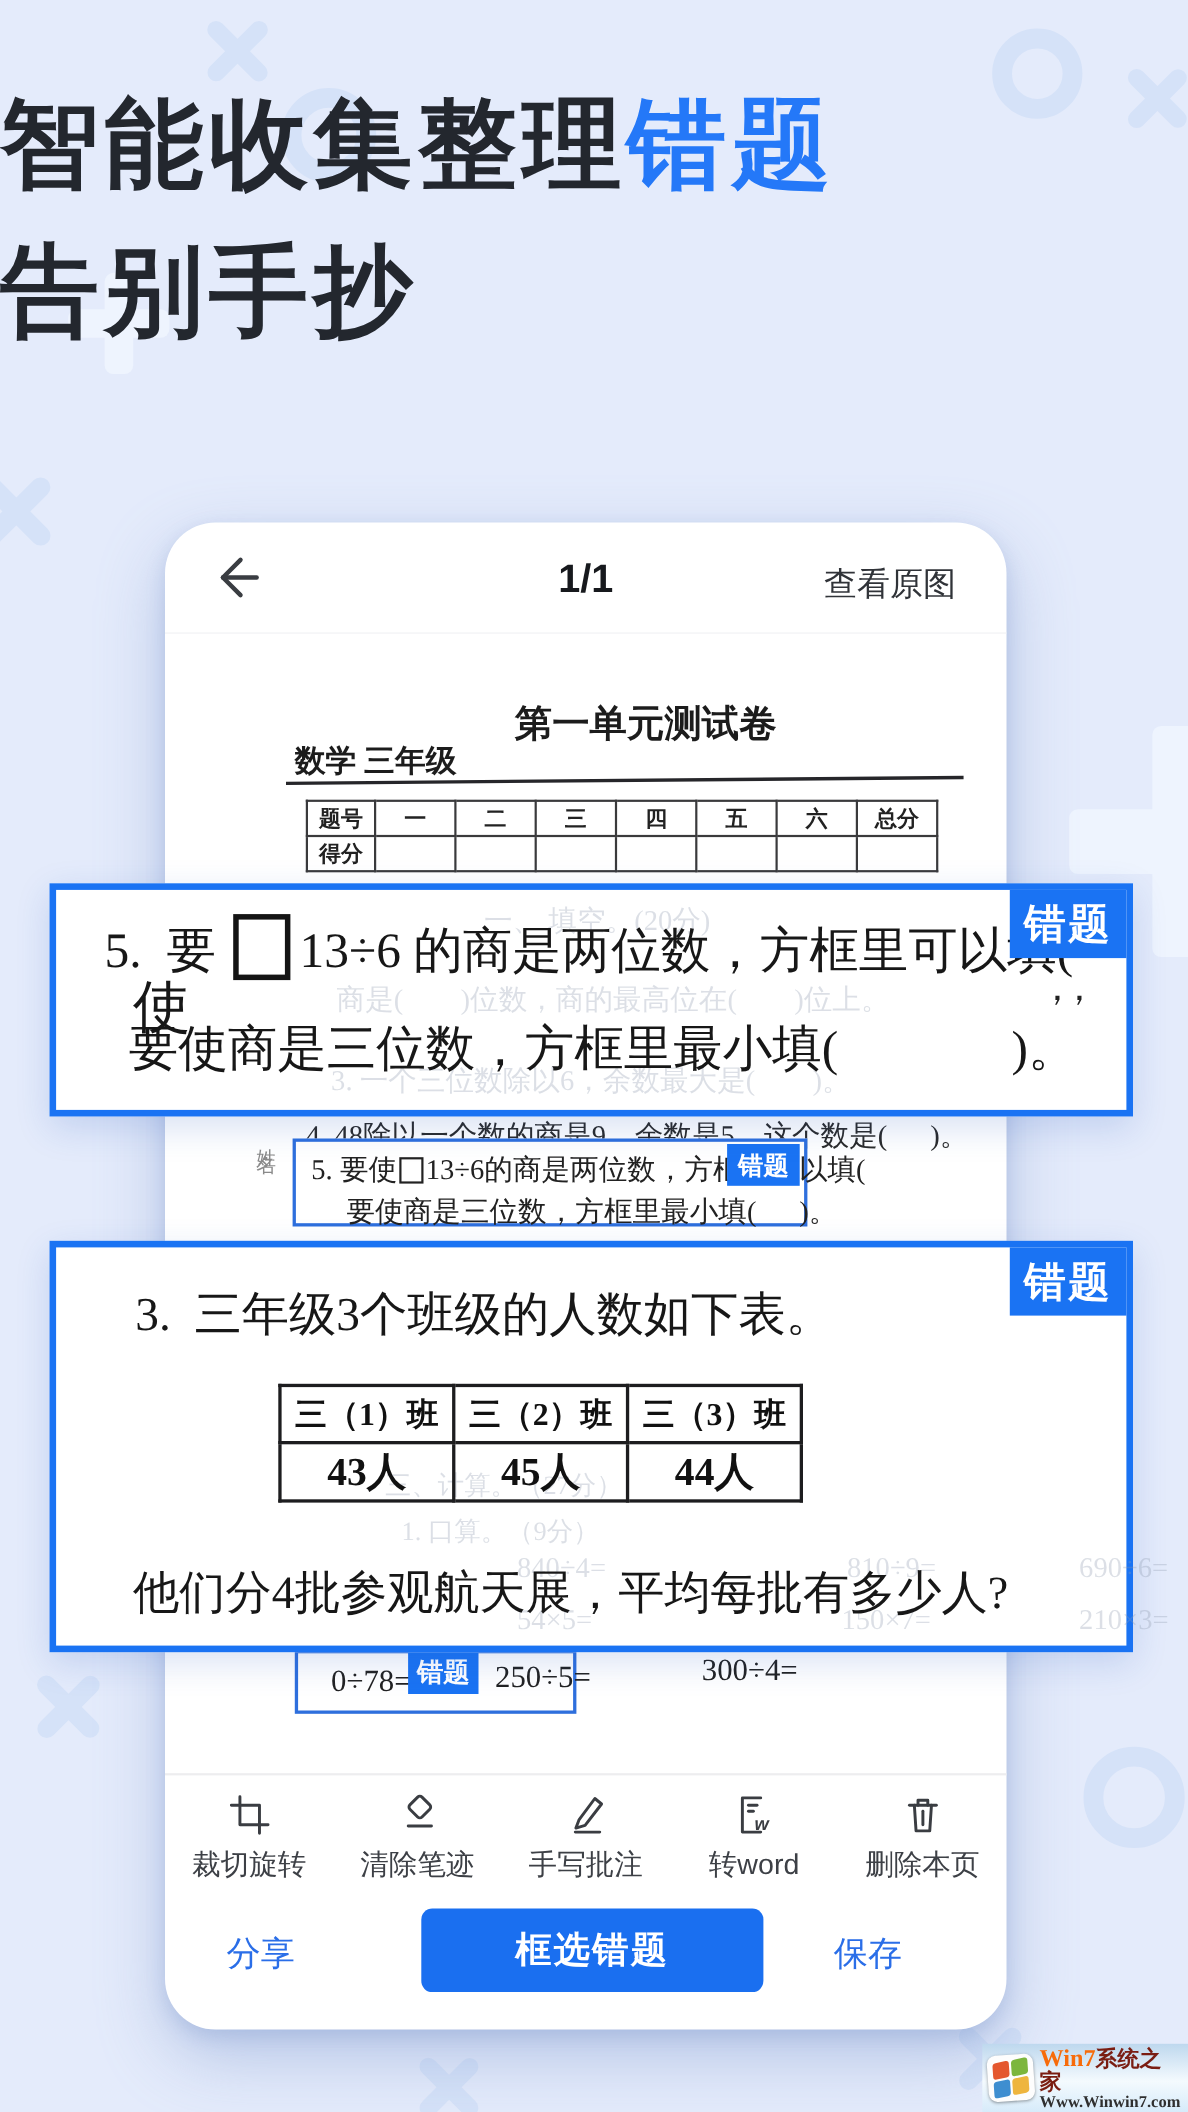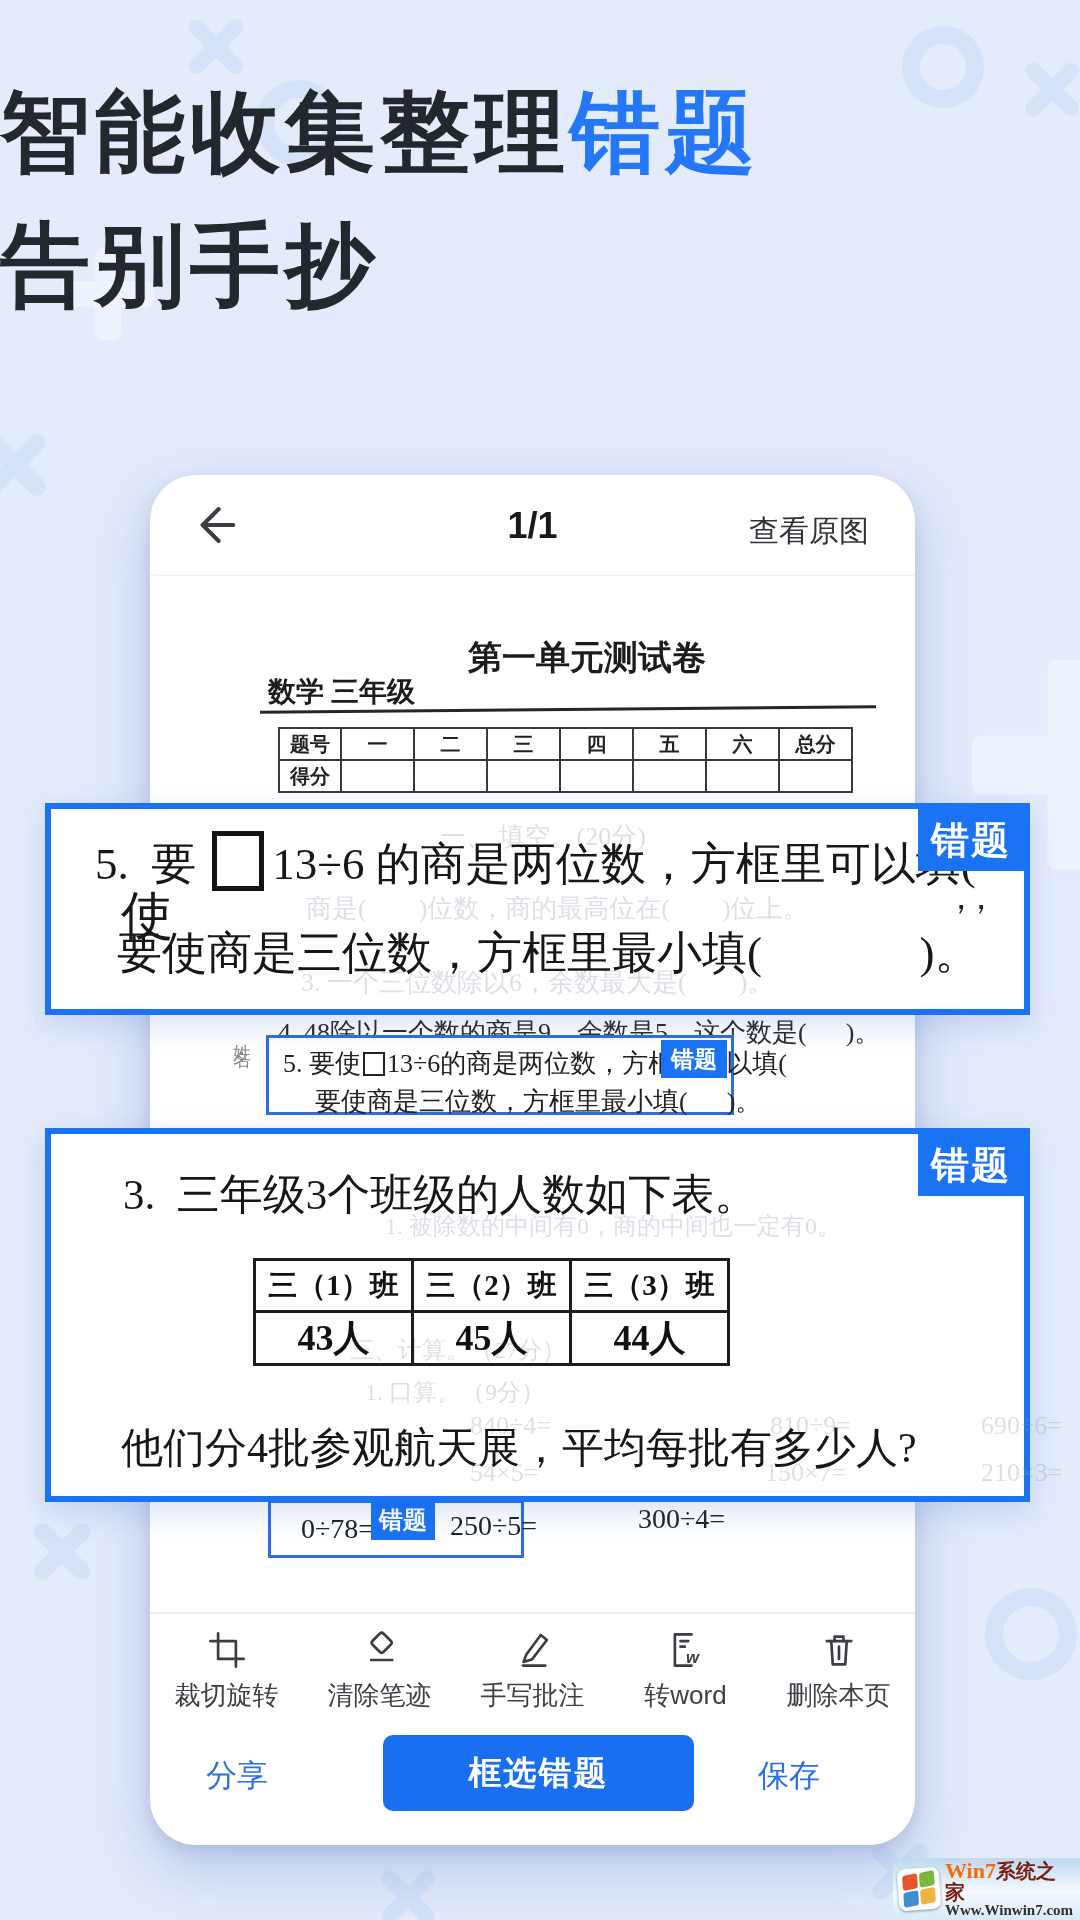--- a/index.html
+++ b/index.html
@@ -235,21 +235,20 @@
     <div class="ghost" style="left:255px;top:82px;font-size:26px;">商是(　　)位数，商的最高位在(　　)位上。</div>
     <div class="ghost" style="left:250px;top:156px;font-size:26px;">3. 一个三位数除以6，余数最大是(　　)。</div>
     <div class="c1-l1 serif"><span>5.  要</span><span class="box-glyph"></span><span>13÷6 的商是两位数，方框里可以填(</span></div>
     <div class="c1-wrap serif">使</div>
     <div class="c1-l2 serif">要使商是三位数，方框里最小填(              )。</div>
     <div class="c1-tail serif">，，</div>
     <div class="badge">错题</div>
   </div>
 
   <div class="callout c2">
-    <div class="ghost" style="left:334px;top:76px;font-size:24px;">1. 被除数的中间有0，商的中间也一定有0。</div>
     <div class="ghost" style="left:299px;top:200px;font-size:24px;">三、计算。（27分）</div>
     <div class="ghost" style="left:314px;top:242px;font-size:24px;">1. 口算。（9分）</div>
     <div class="ghost" style="left:419px;top:277px;font-size:26px;">840÷4=</div>
     <div class="ghost" style="left:719px;top:277px;font-size:26px;">810÷9=</div>
     <div class="ghost" style="left:930px;top:277px;font-size:26px;">690÷6=</div>
     <div class="ghost" style="left:419px;top:324px;font-size:26px;">54×5=</div>
     <div class="ghost" style="left:714px;top:324px;font-size:26px;">150×7=</div>
     <div class="ghost" style="left:930px;top:324px;font-size:26px;">210×3=</div>
     <div class="c2-q serif">3.  三年级3个班级的人数如下表。</div>
     <table class="c2-table">

